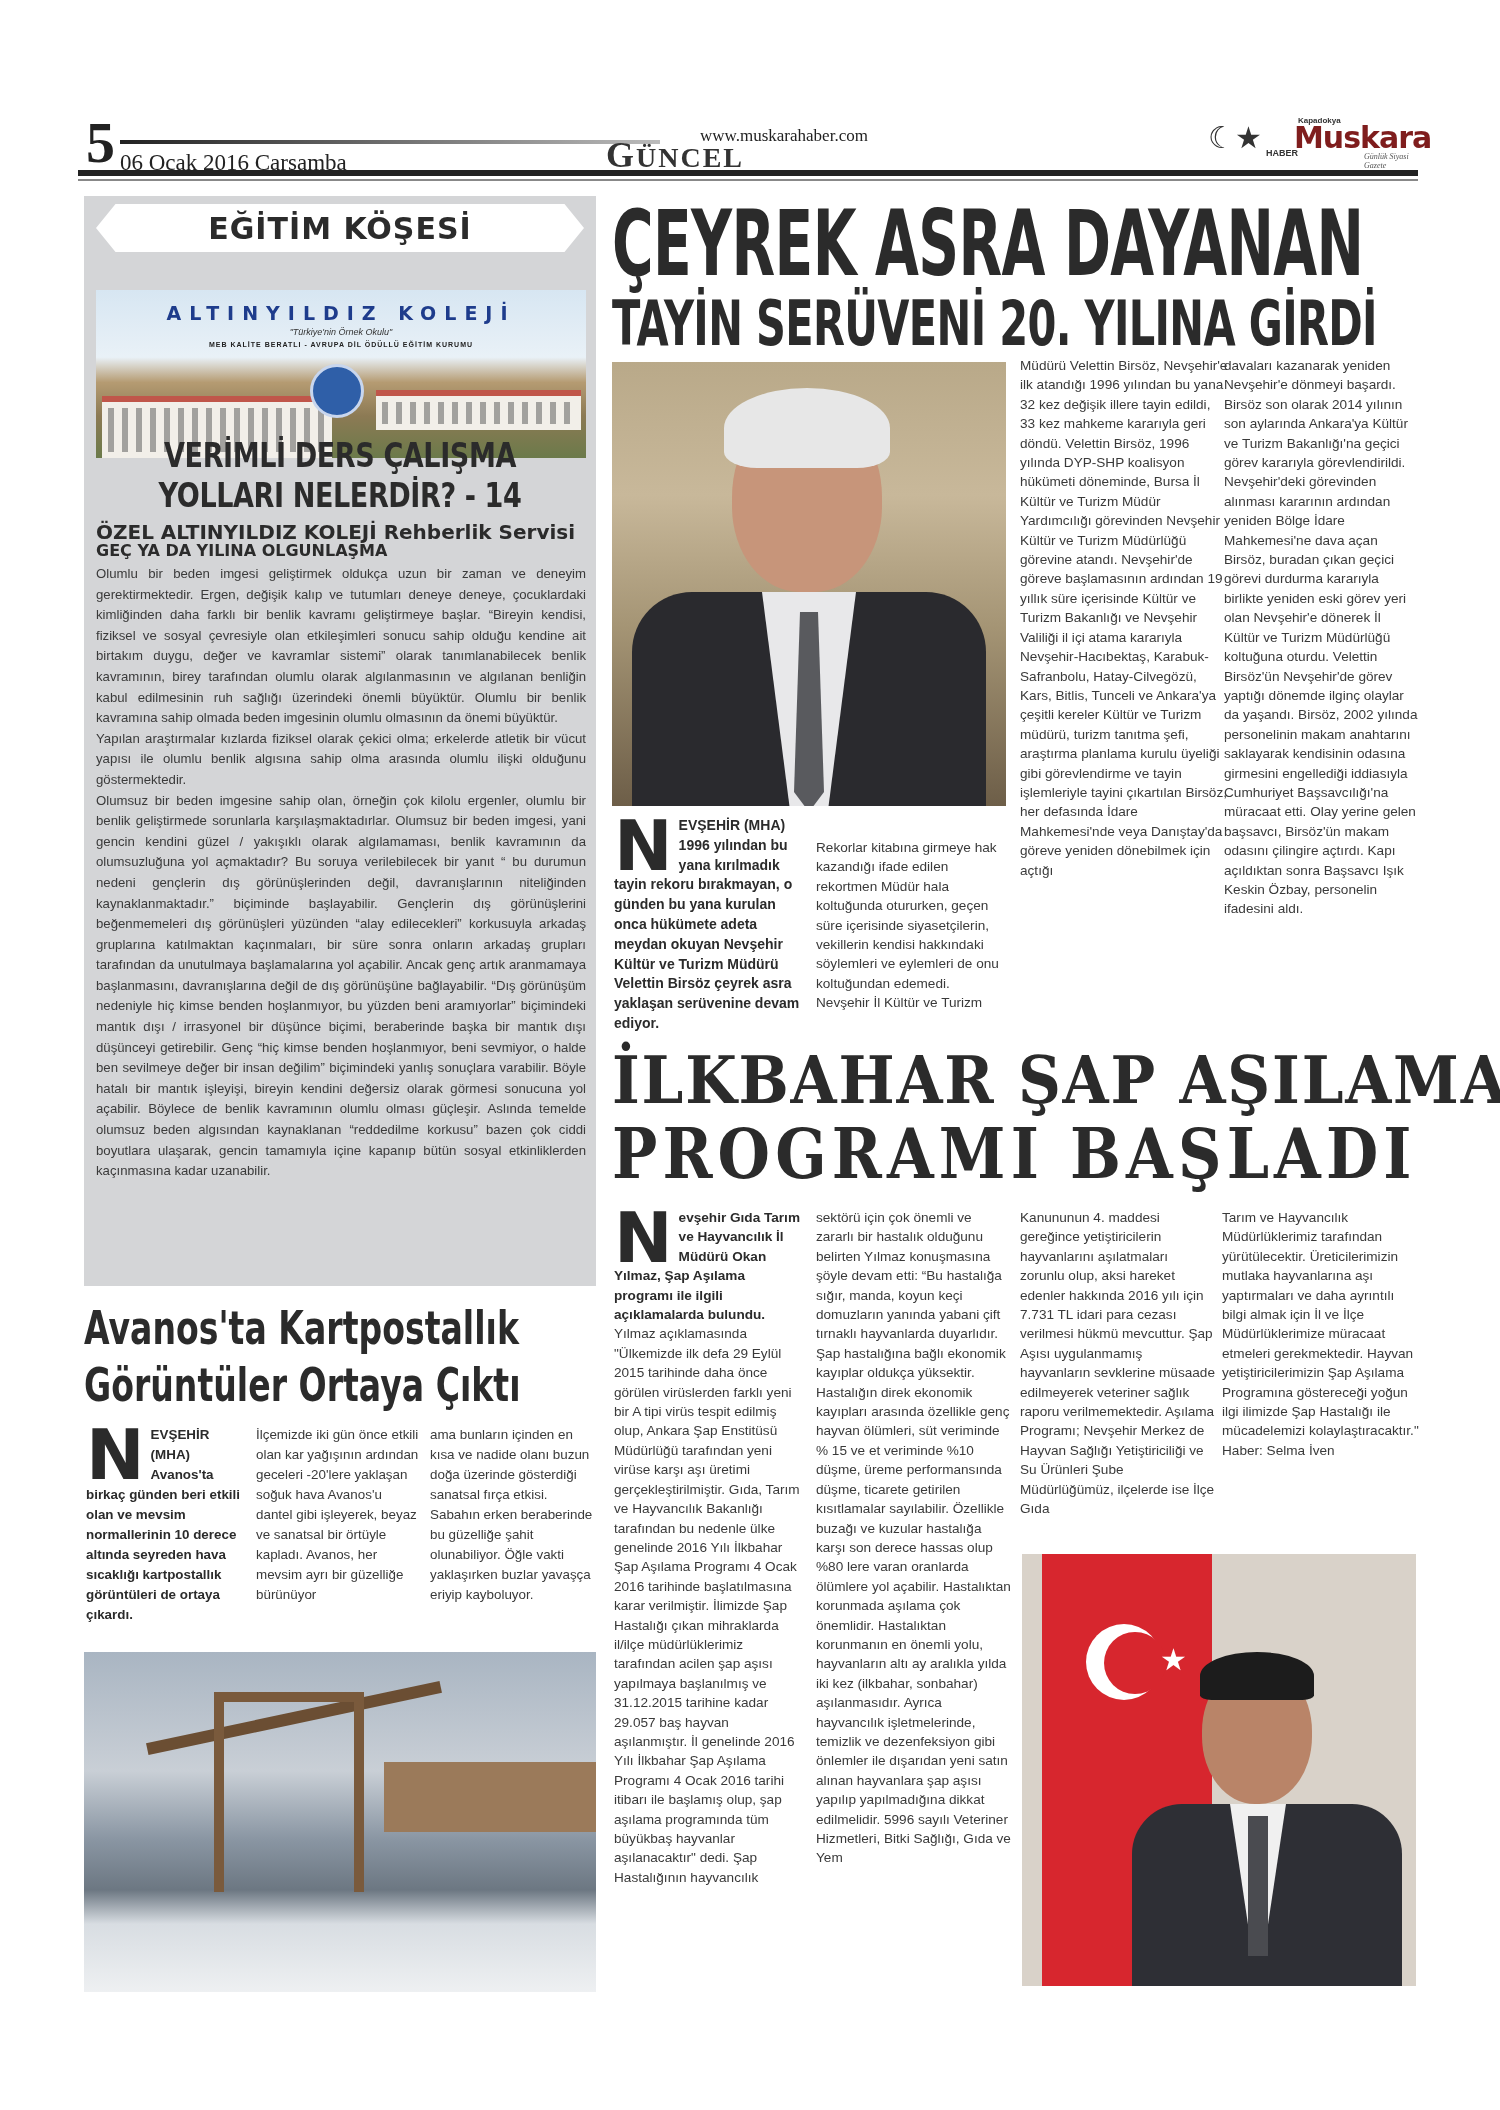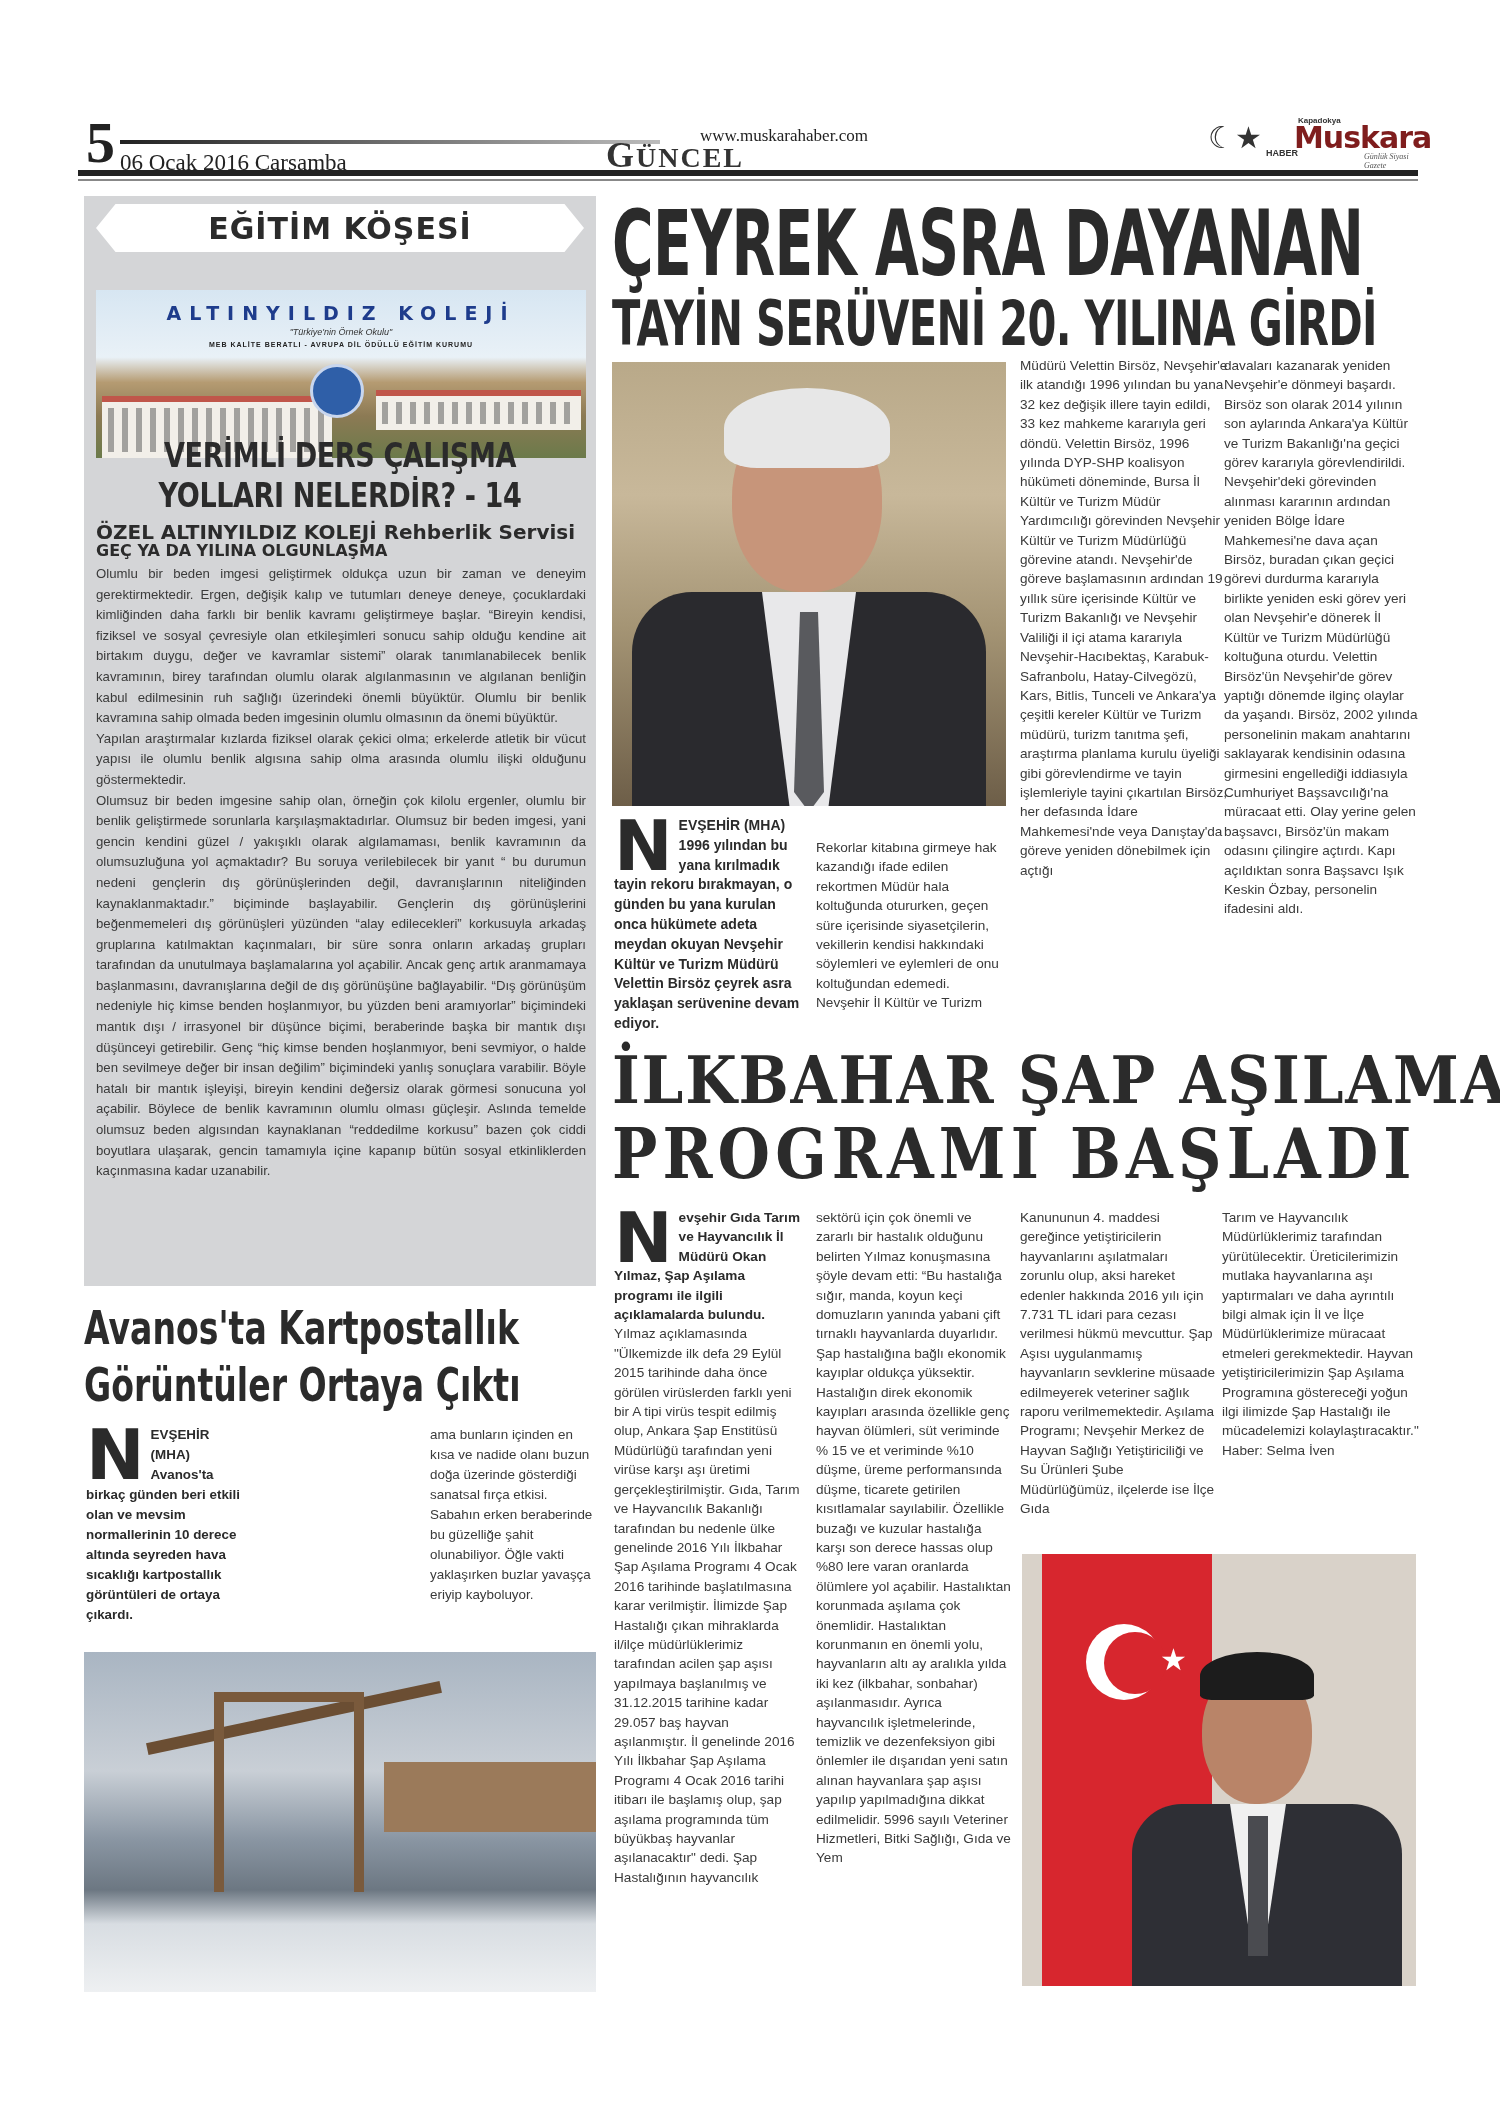--- a/index.html
+++ b/index.html
@@ -125,20 +125,23 @@
 </div>
 
 <div class="avanos-title">
   <div>Avanos'ta Kartpostallık</div>
   <div>Görüntüler Ortaya Çıktı</div>
 </div>
 <div class="avanos-cols">
   <div class="col" style="left:2px;top:0;width:164px;">
     <span class="dropcap">N</span><span class="lead-bold">EVŞEHİR (MHA) Avanos'ta birkaç günden beri etkili olan ve mevsim normallerinin 10 derece altında seyreden hava sıcaklığı kartpostallık görüntüleri de ortaya çıkardı.</span>
   </div>
+  <div class="col" style="left:172px;top:0;width:165px;">
+    <span>İlçemizde iki gün önce etkili olan kar yağışının ardından geceleri -20'lere yaklaşan soğuk hava Avanos'u dantel gibi işleyerek, beyaz ve sanatsal bir örtüyle kapladı. Avanos, her mevsim ayrı bir güzelliğe bürünüyor</span>
+  </div>
   <div class="col" style="left:346px;top:0;width:164px;">
     <span>ama bunların içinden en kısa ve nadide olanı buzun doğa üzerinde gösterdiği sanatsal fırça etkisi. Sabahın erken beraberinde bu güzelliğe şahit olunabiliyor. Öğle vakti yaklaşırken buzlar yavaşça eriyip kayboluyor.</span>
   </div>
 </div>
 <div class="avanos-photo">
   <div class="ice-beam"></div>
   <div class="ice-structure"></div>
   <div class="river-bank"></div>
 </div>
 

